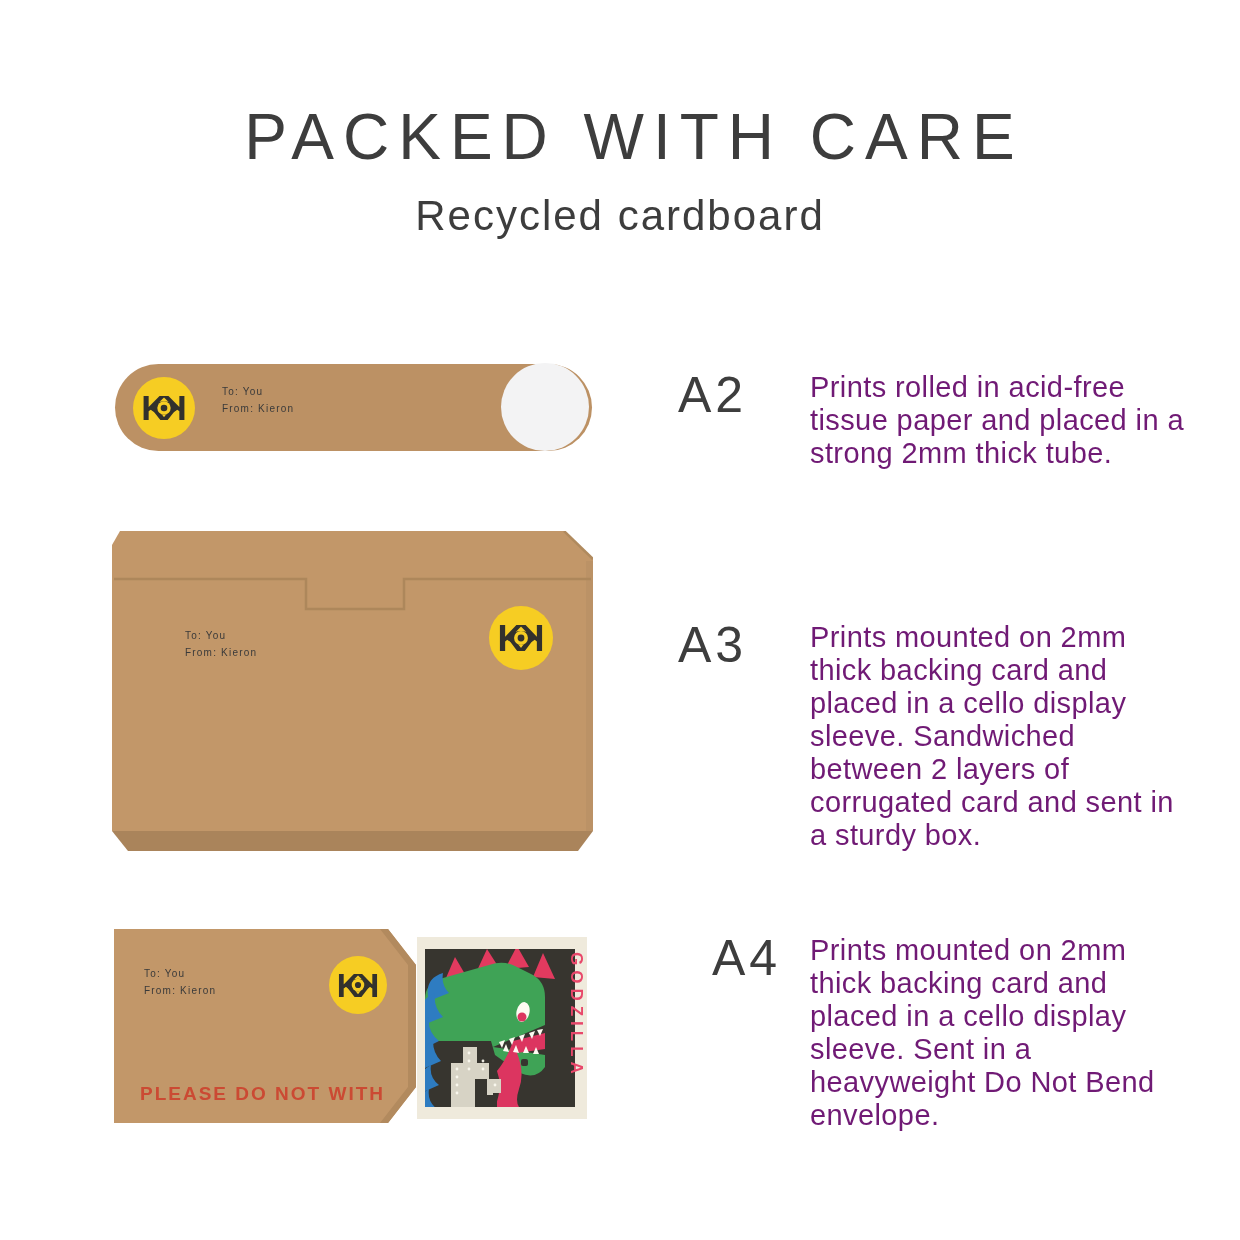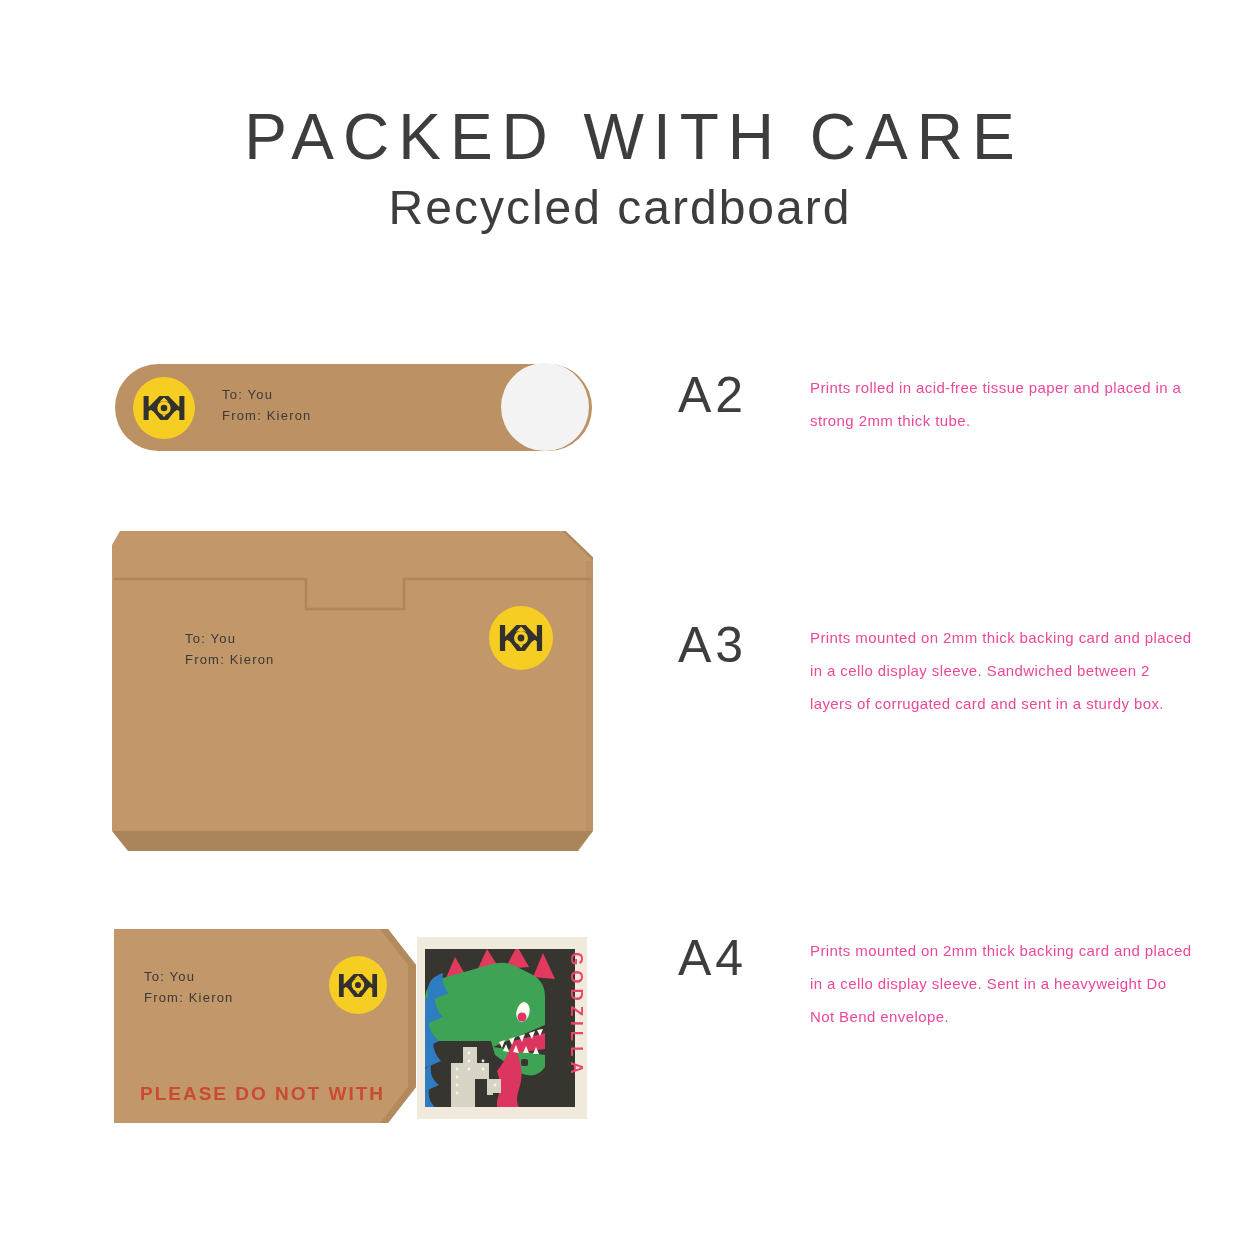--- a/index.html
+++ b/index.html
@@ -7,34 +7,34 @@
   .page {
     position:relative; width:1240px; height:1240px; overflow:hidden;
     background:#ffffff; font-family:"Liberation Sans", sans-serif; color:#3e3e3e;
   }
   .title {
     position:absolute; top:100px; left:0; width:100%;
     text-align:center; font-size:64px; font-weight:400;
     letter-spacing:9px; color:#3d3d3d; white-space:nowrap;margin-left:14px;
   }
   .subtitle {
-    position:absolute; top:180px; left:0; width:100%;
-    text-align:center; font-size:48px; font-weight:400;
+    position:absolute; top:192px; left:0; width:100%;
+    text-align:center; font-size:42px; font-weight:400;
     letter-spacing:2px; color:#3d3d3d;
   }
   .size-label {
     position:absolute; left:678px; font-size:50px; letter-spacing:4px;
     color:#3d3d3d; font-weight:400;text-align:right;
   }
   .desc {
     position:absolute; left:810px; width:382px;
-    font-size:15px; line-height:33px; letter-spacing:0.4px; color:#ec4899;
+    font-size:29px; line-height:33px; letter-spacing:0.4px; color:#701a75;
   }
   .address {
-    position:absolute; font-size:13px; letter-spacing:1.2px;
+    position:absolute; font-size:10px; letter-spacing:1.2px;
     line-height:1.65; color:#3a3a3a; z-index:5;
   }
   .logo { position:absolute; z-index:5; line-height:0; }
   
   .tube {
     position:absolute; left:115px; top:364px; width:477px; height:87px;
     background:#bc9164; border-radius:44px;
   }
   .tube-cap {
     position:absolute; left:386px; top:-1px; width:88px; height:88px;
@@ -199,16 +199,16 @@
       <path d="M15,30 Q30,17 45,30 Q30,43 15,30 Z" fill="#32312d"></path>
       <circle cx="30" cy="30" r="6.5" fill="#f6cd23"></circle>
       <circle cx="30" cy="30" r="3.2" fill="#32312d"></circle>
     </svg>
   </div>
   <div class="address" style="left:144px; top:966px;">
     <div>To: You</div>
     <div>From: Kieron</div>
   </div>
   <div class="warning">PLEASE DO NOT WITH</div>
-  <div class="size-label" style="top:929px;">A4</div>
+  <div class="size-label" style="top:929px;margin-left:34px;">A4</div>
   <p class="desc" style="top:934px;">Prints mounted on 2mm thick backing card and placed in a cello display sleeve. Sent in a heavyweight Do Not Bend envelope.</p>
 
 </div>
 
 </body></html>

